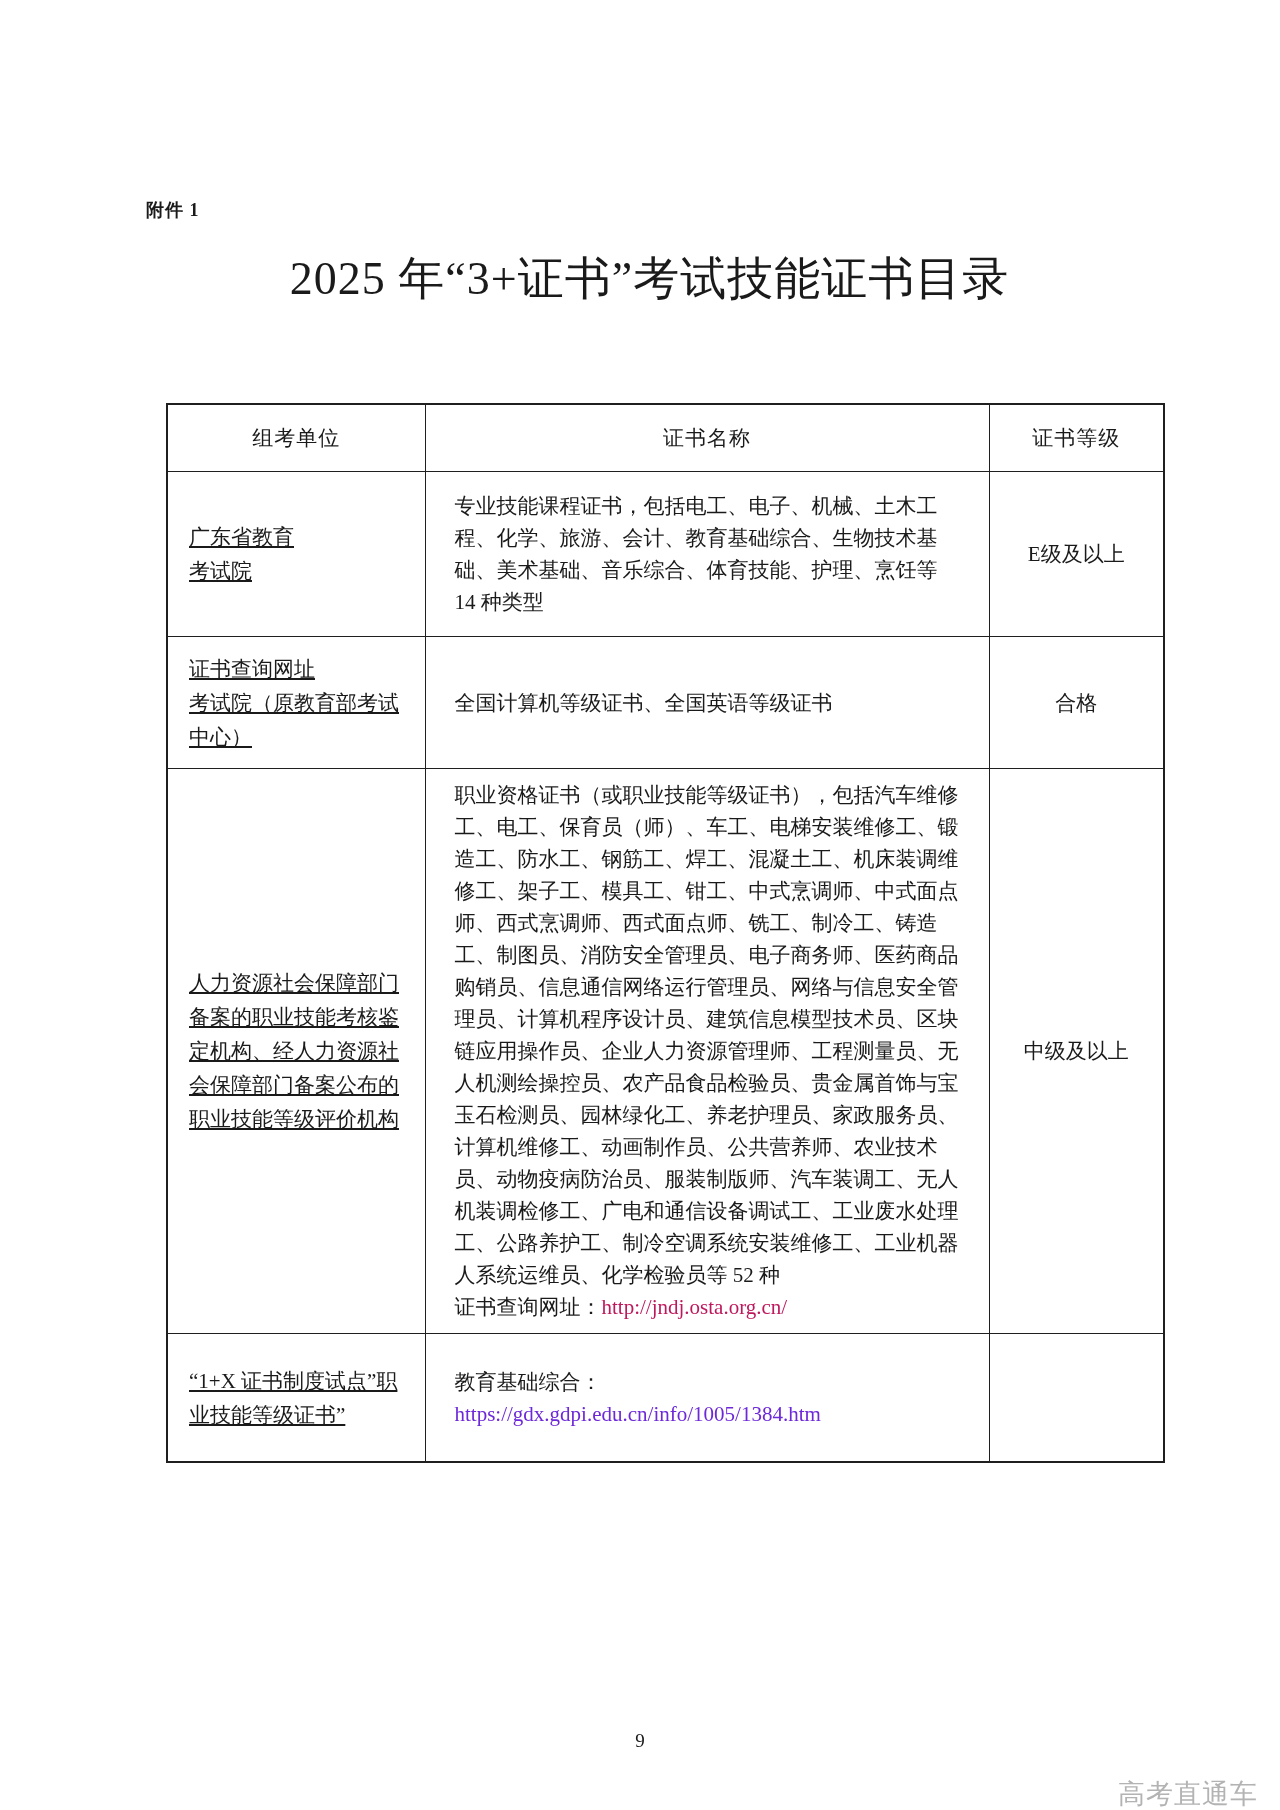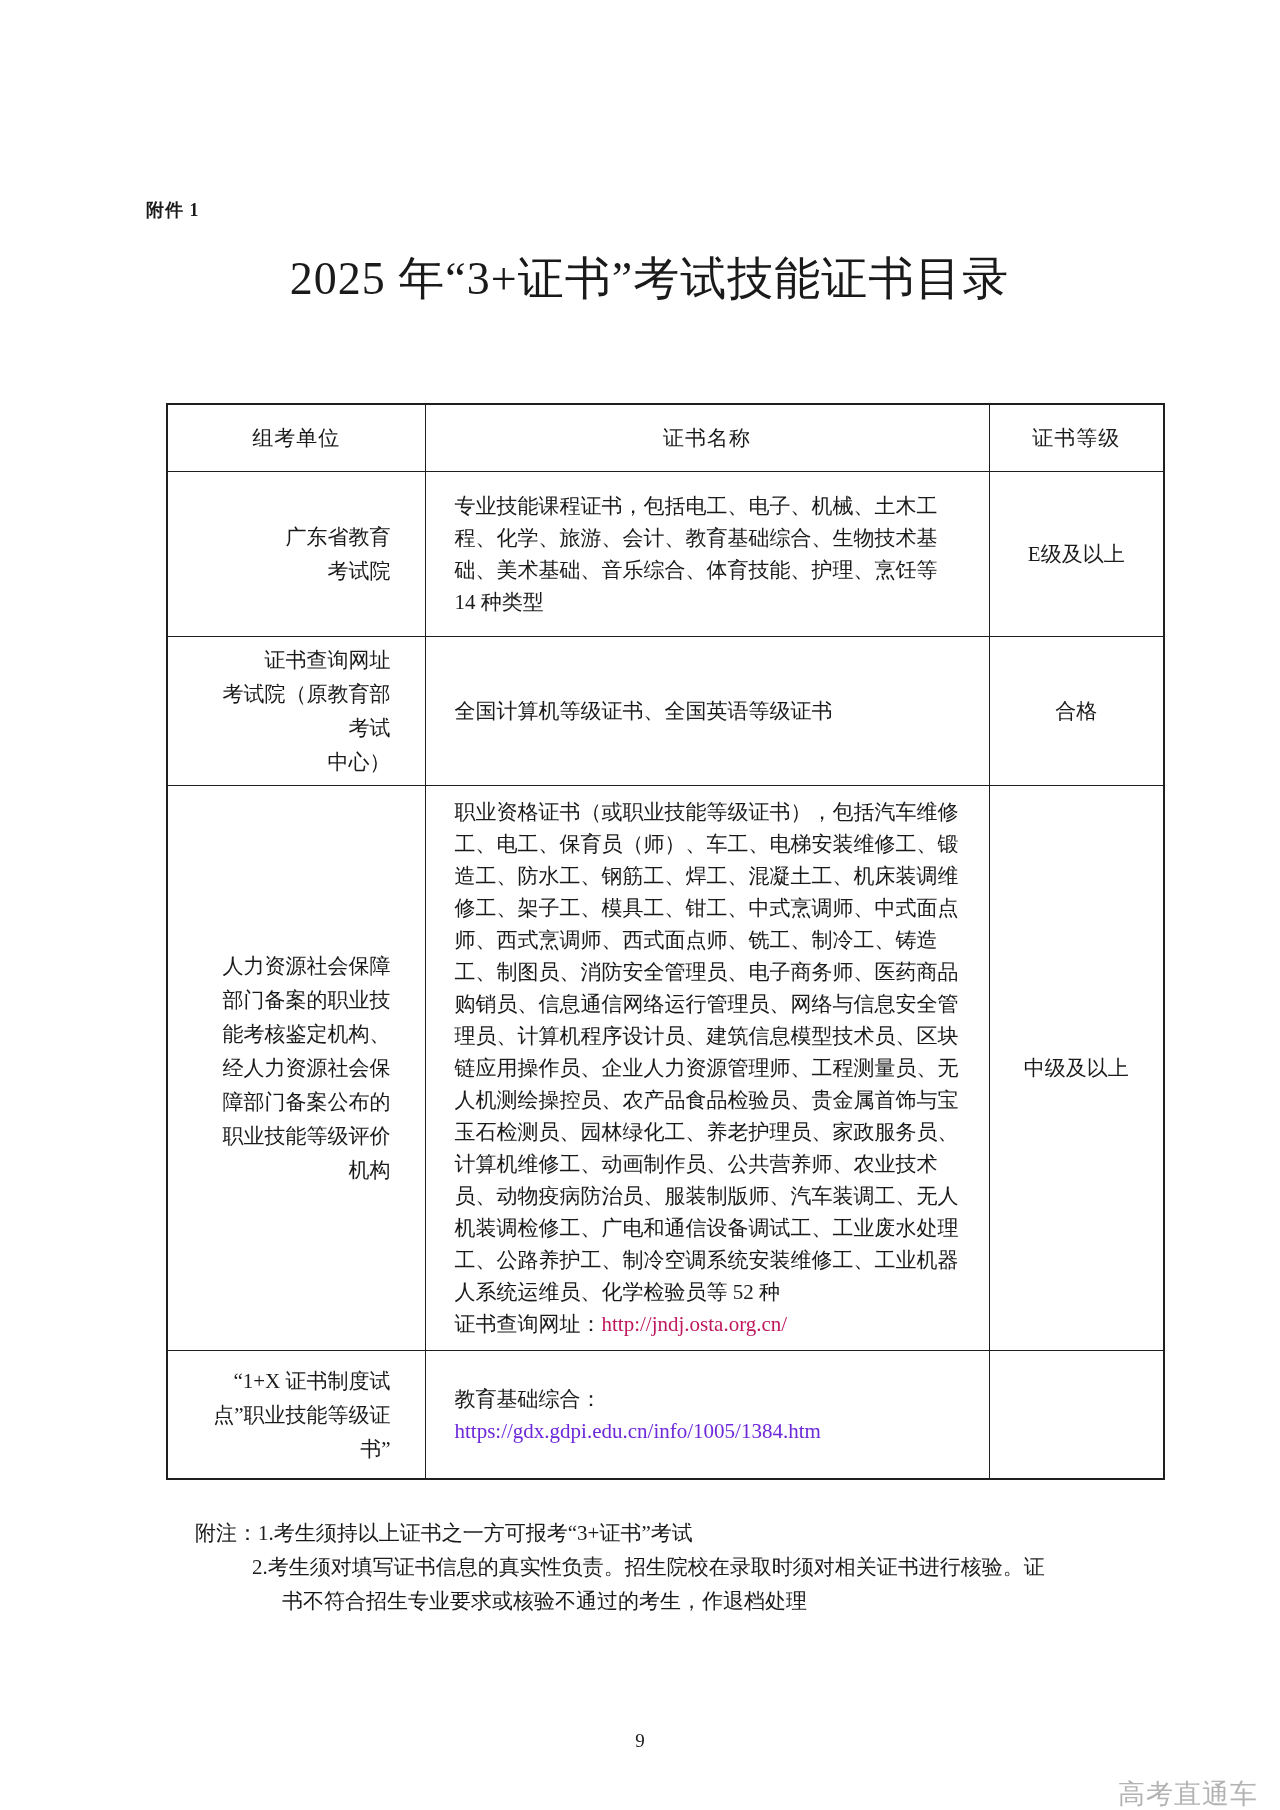--- a/index.html
+++ b/index.html
@@ -59,24 +59,25 @@
     font-weight: normal;
   }
   table.cert-table { border: 2px solid #1f1f1f; }
   table.cert-table th {
     height: 64px;
     text-align: center;
     font-size: 21px;
     letter-spacing: 1px;
   }
   td.unit {
-    text-align: right;
+    text-align: left;
     white-space: pre-line;
-    padding: 6px 34px;
+    padding: 6px 21px;
     line-height: 34px;
+    text-decoration: underline;
   }
   td.name {
     text-align: left;
     padding: 8px 29px;
     line-height: 32px;
   }
   td.level {
     text-align: center;
     padding: 4px 6px;
     line-height: 30px;
@@ -168,22 +169,18 @@
           <td class="level">中级及以上</td>
         </tr>
         <tr>
           <td class="unit">“1+X 证书制度试点”职业技能等级证书”</td>
           <td class="name"><span>教育基础综合：</span><br><span class="url-plain">https://gdx.gdpi.edu.cn/info/1005/1384.htm</span></td>
           <td class="level"></td>
         </tr>
       </tbody>
   </table>
 
-  <div class="notes">
-    <div class="note-line-1">附注：1.考生须持以上证书之一方可报考“3+证书”考试</div>
-    <div class="note-line-2">2.考生须对填写证书信息的真实性负责。招生院校在录取时须对相关证书进行核验。证书不符合招生专业要求或核验不通过的考生，作退档处理</div>
-  </div>
 
   <div class="page-number">9</div>
 
   <div class="watermark">高考直通车</div>
 
 </div>
 
 </body></html>

